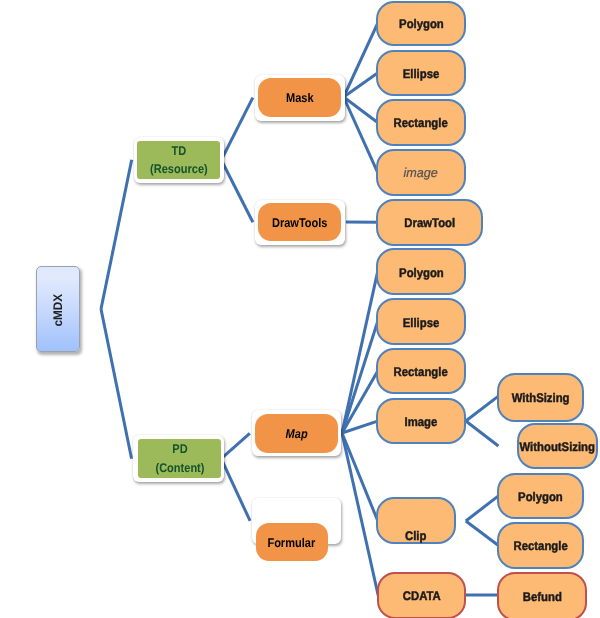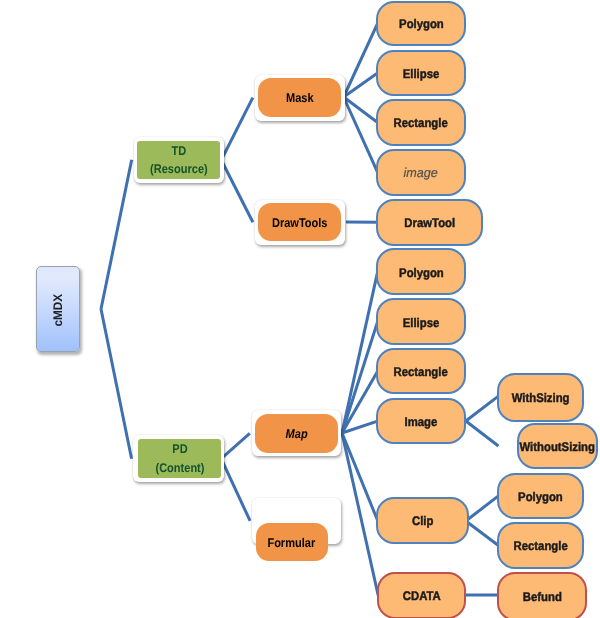--- a/index.html
+++ b/index.html
@@ -153,21 +153,21 @@
       <div class="node leaf" style="left: 376.2px; top: 348.2px; width: 89.5px; height: 46.3px;">
         <span class="lbl">
           <div>Rectangle</div>
         </span>
       </div>
       <div class="node leaf" style="left: 376.2px; top: 397.9px; width: 89.5px; height: 46.6px;">
         <span class="lbl">
           <div>Image</div>
         </span>
       </div>
-      <div class="node leaf" style="left: 376.2px; top: 497px; width: 93px; height: 47px;">
+      <div class="node leaf" style="left: 376.2px; top: 497px; width: 80px; height: 47px; align-items: flex-end;">
         <span class="lbl">
           <div>Clip</div>
         </span>
       </div>
       <div class="node leaf red" style="left: 376.8px; top: 572px; width: 89.5px; height: 47px;">
         <span class="lbl">
           <div>CDATA</div>
         </span>
       </div>
       <div class="node leaf" style="left: 497px; top: 372.9px; width: 86.8px; height: 49px;">

